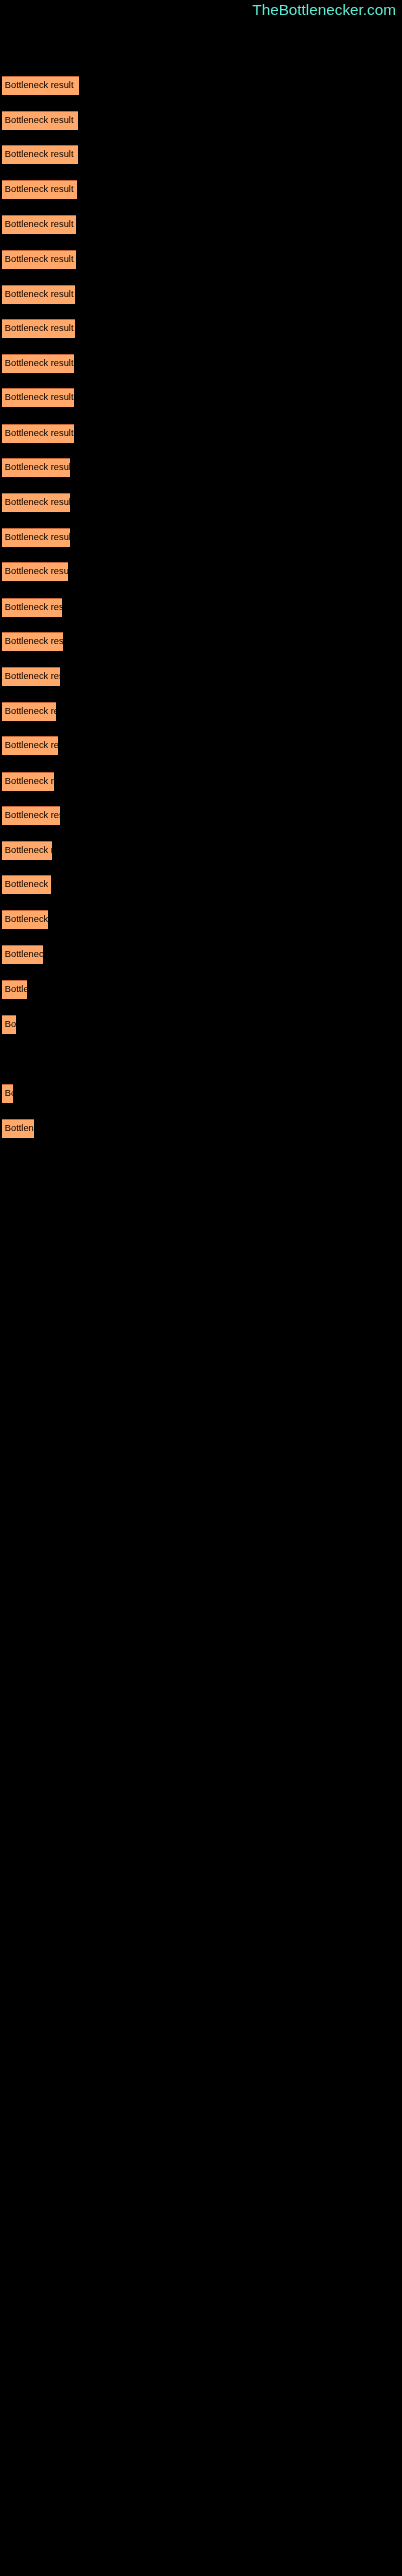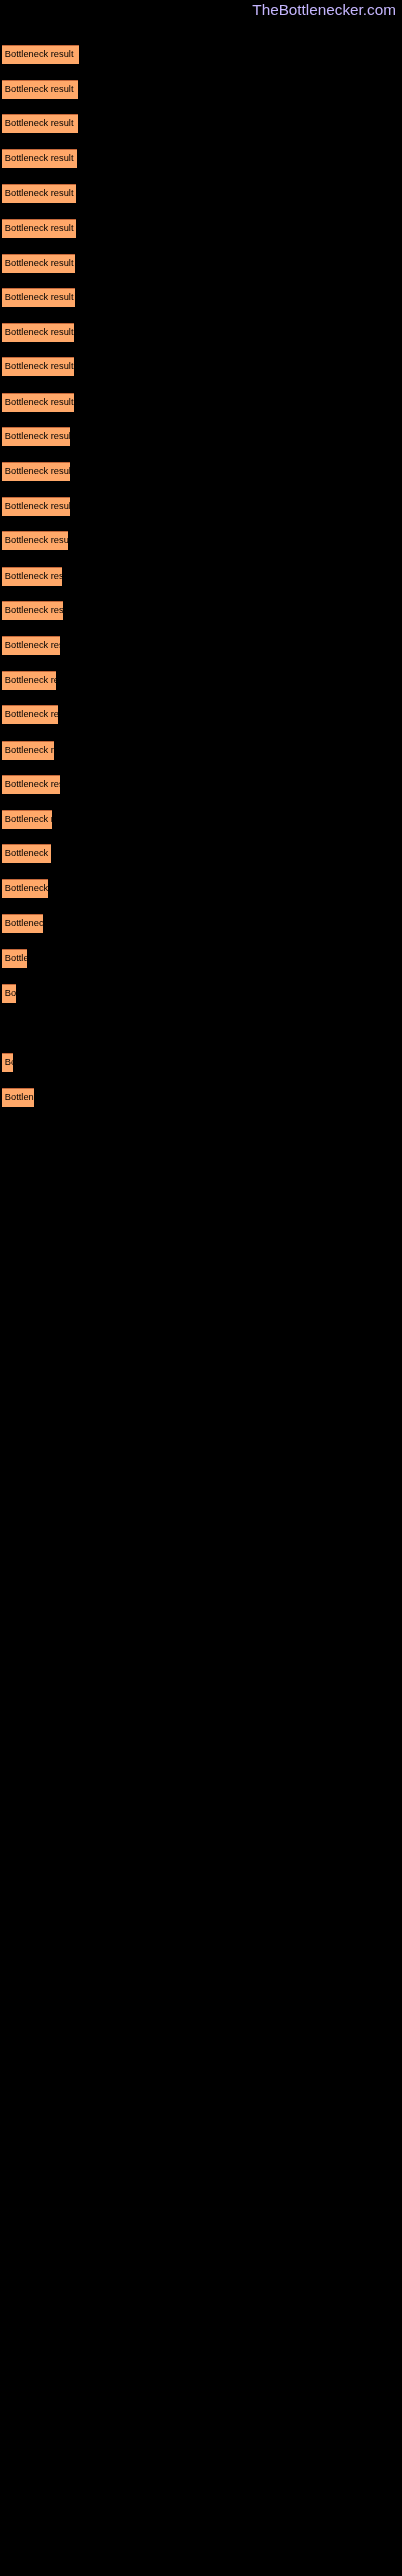--- a/index.html
+++ b/index.html
@@ -14,40 +14,41 @@
     overflow: hidden;
     font-family: "Liberation Sans", sans-serif;
     -webkit-font-smoothing: antialiased;
   }
   #watermark {
     position: absolute;
     top: 0px;
     left: 0px;
     width: 396px;
     text-align: right;
-    color: #c4b5fd;
+    color: #5eead4;
     font-family: "Liberation Sans", sans-serif;
     font-size: 15.3px;
     line-height: 19.3px;
     letter-spacing: 0px;
     white-space: nowrap;
     user-select: none;
   }
   #chart {
     position: absolute;
     top: 0;
     left: 0;
     width: 403px;
     height: 2576px;
   }
   .bar-row {
     position: absolute;
     left: 0;
     width: 326px;
     height: 19.3px;
+    margin-top: 31px;
   }
   .bar {
     position: absolute;
     left: 1.6px;
     top: 0;
     height: 19.3px;
     box-sizing: border-box;
     background: #FFA869;
     border-top: 1.6px solid #C4683A;
     overflow: hidden;

